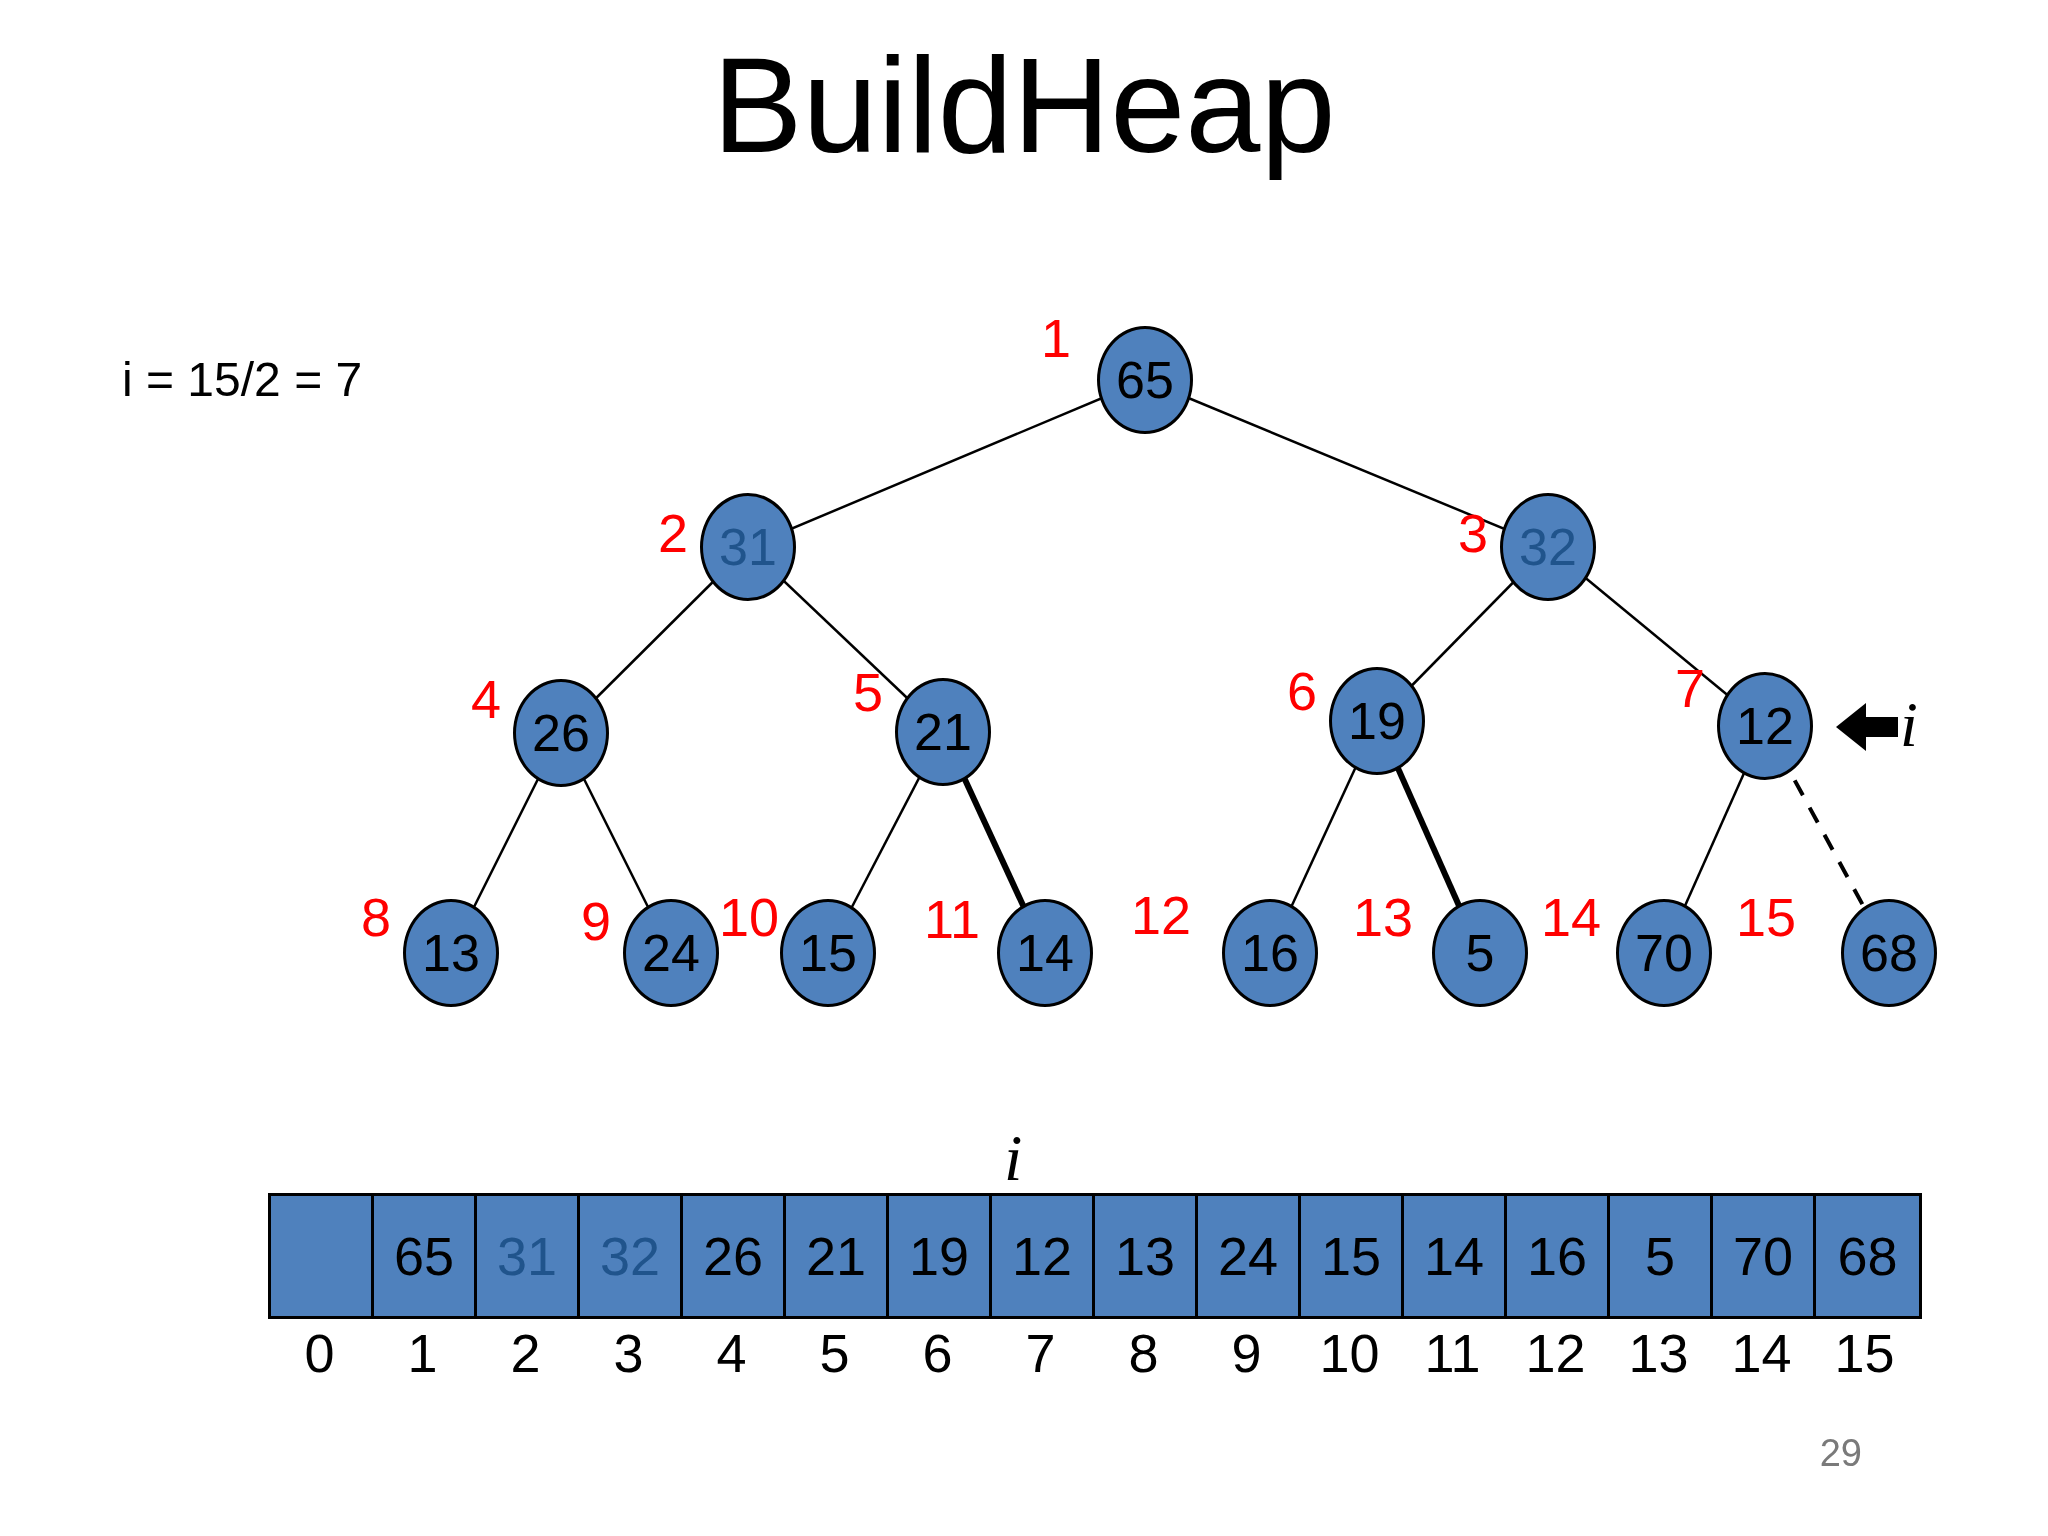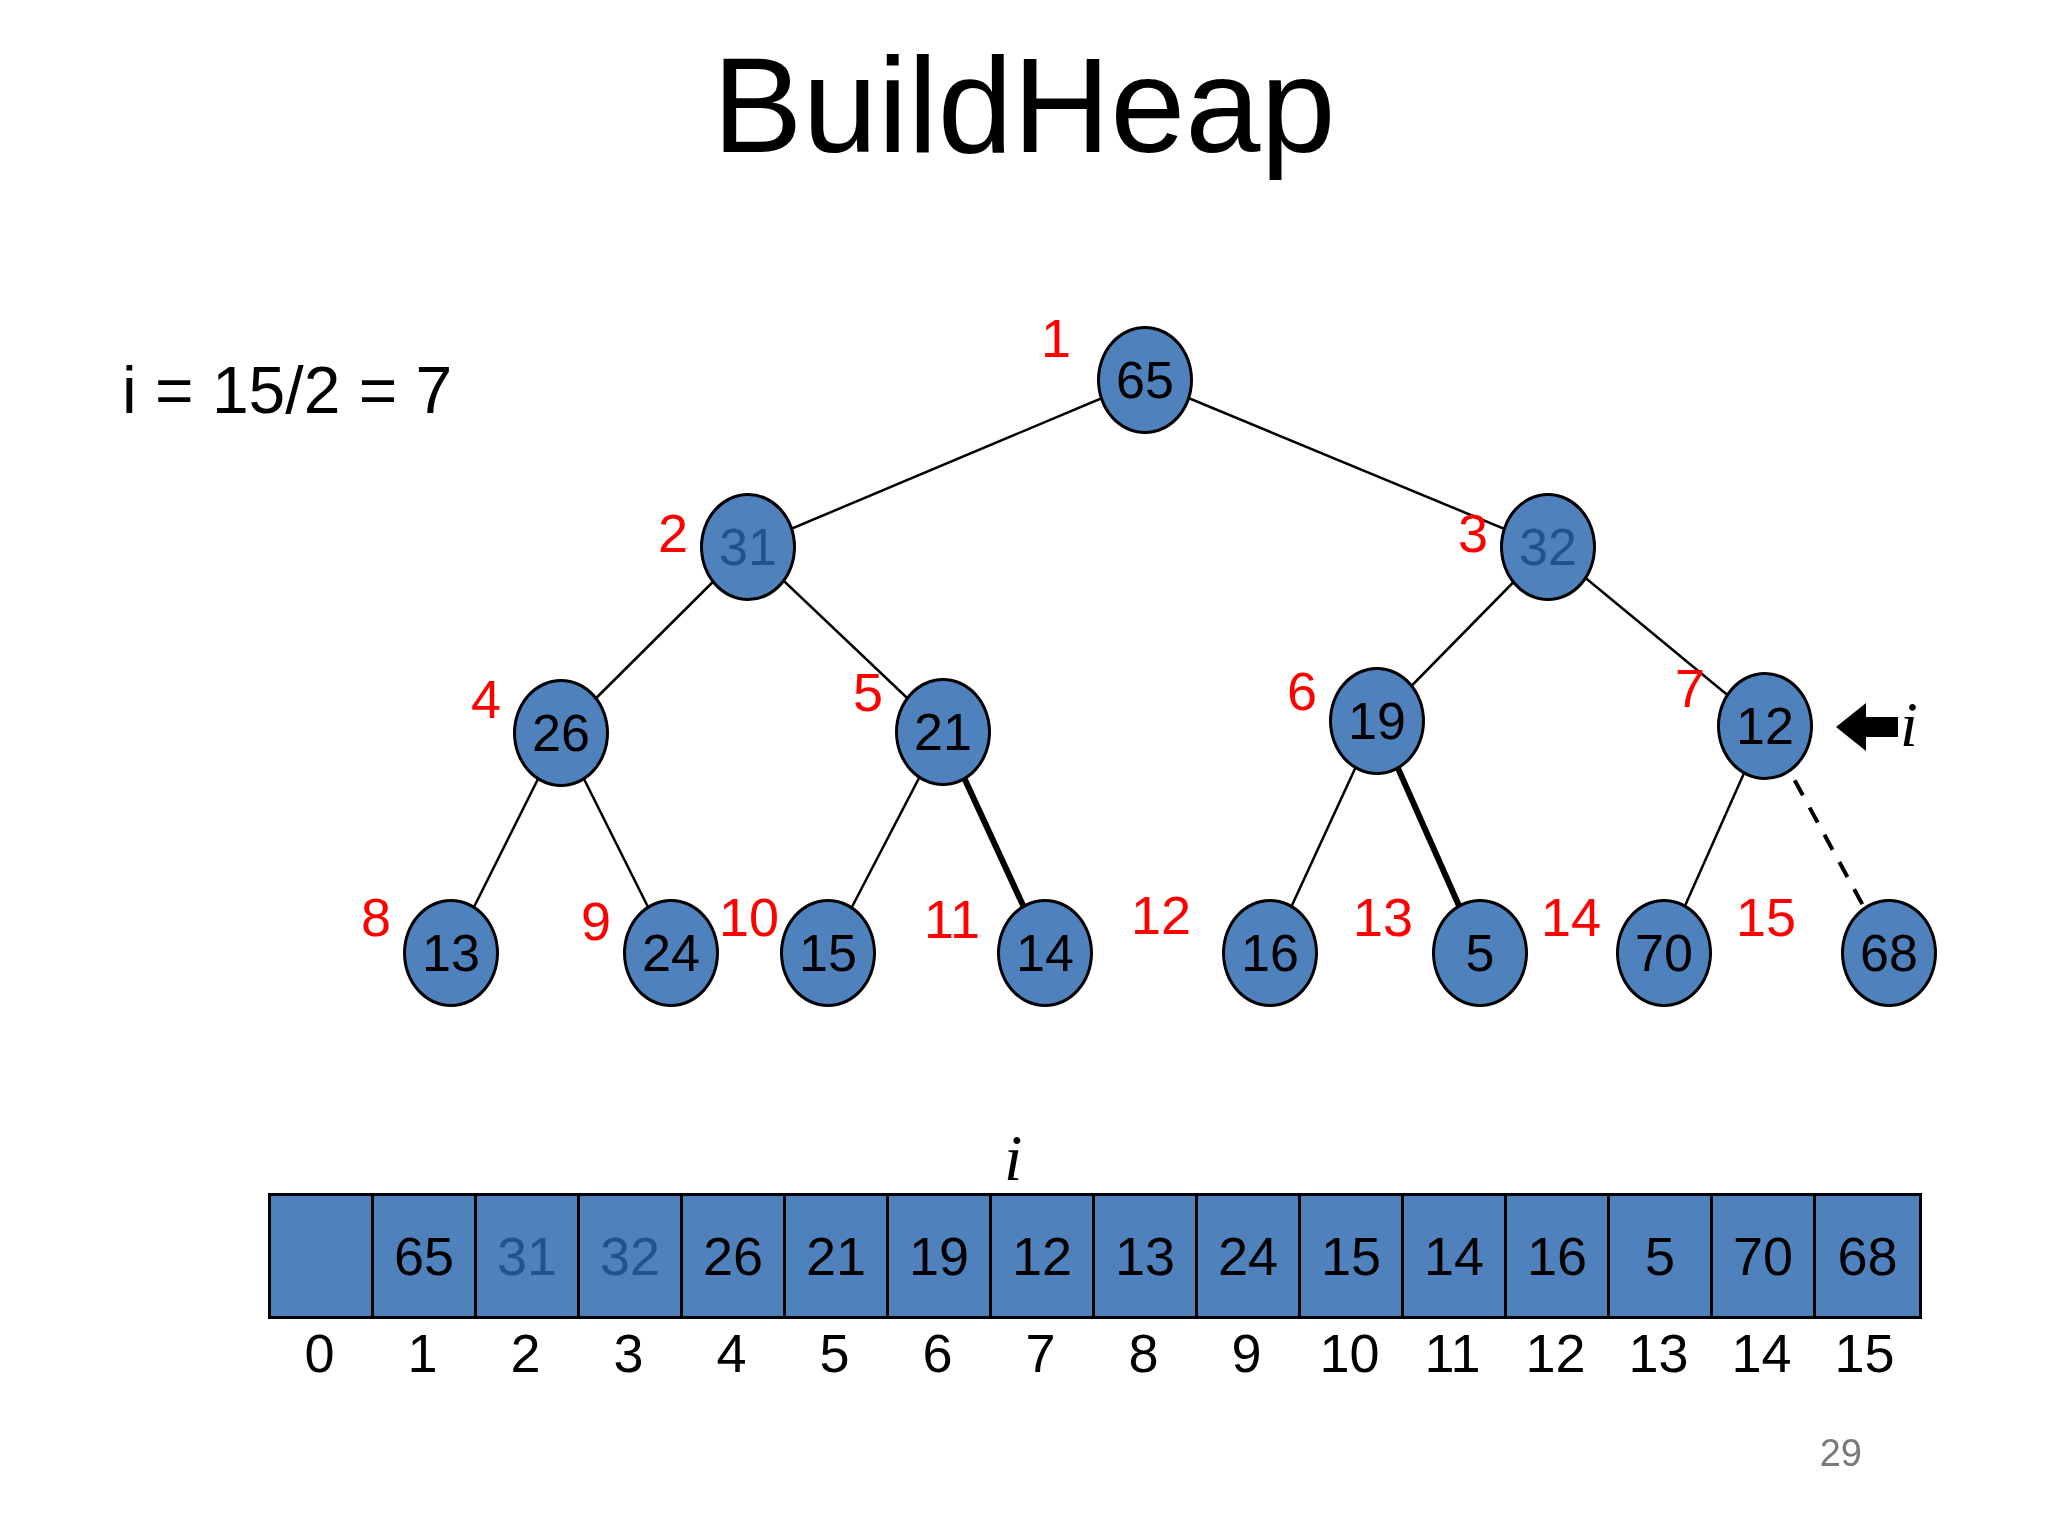--- a/index.html
+++ b/index.html
@@ -5,21 +5,21 @@
   html,body { margin:0; padding:0; background:#ffffff; }
   .slide {
     position:relative; width:1980px; height:1536px; background:#ffffff;
     font-family:"Liberation Sans", sans-serif; overflow:hidden;
   }
   .title {
     position:absolute; left:0; top:28px; width:2048px; text-align:center;
     font-size:135px; color:#000; letter-spacing:0px;
   }
   .formula {
-    position:absolute; left:122px; top:352px; font-size:66px; color:#000;
+    position:absolute; left:122px; top:352px; font-size:48px; color:#000;
   }
   .edges { position:absolute; left:0; top:0; z-index:1; }
   .edges line { stroke:#000; }
   .edges .e { stroke-width:2.5; }
   .edges .b { stroke-width:6; }
   .edges .d { stroke-width:4; stroke-dasharray:17 14; }
   .node {
     position:absolute; z-index:2; width:96px; height:108px;
     margin-left:-48px; margin-top:-54px;
     background:#4F81BD; border:3px solid #000; border-radius:50%;

